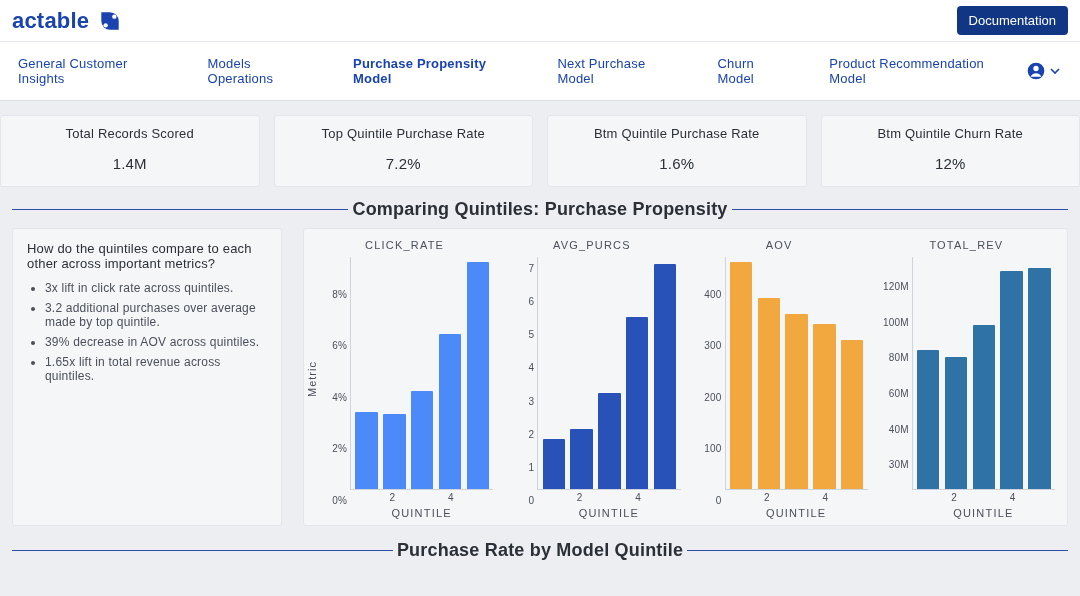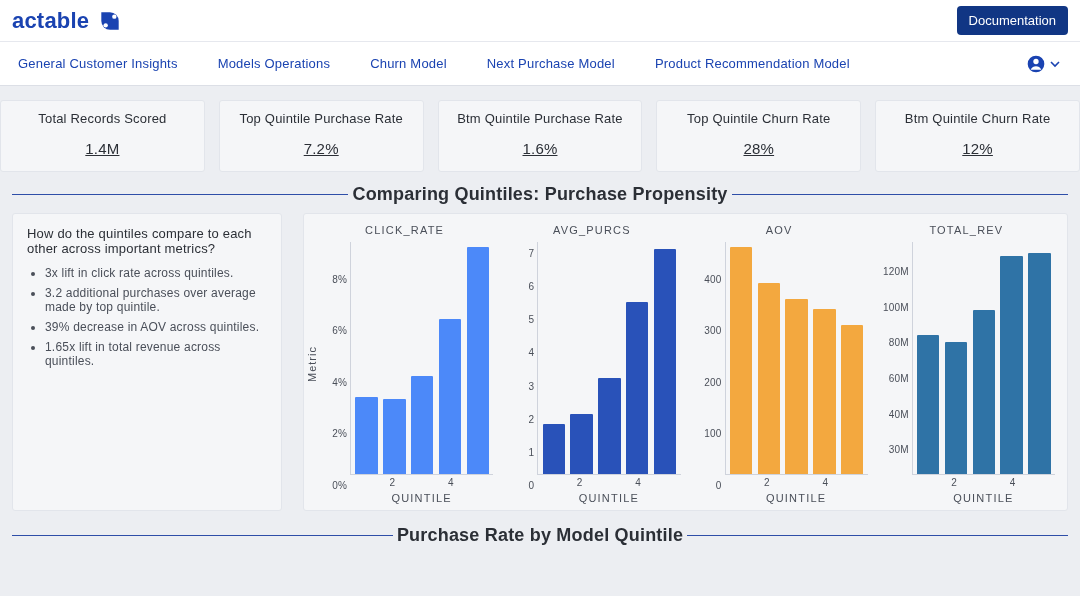--- a/index.html
+++ b/index.html
@@ -26,21 +26,21 @@
   .doc-btn{background:var(--brand-dark);color:#fff;border:none;border-radius:4px;padding:7px 12px;font-size:13px;cursor:pointer;}
   .nav{background:#fff;border-bottom:1px solid #dcdfe6;padding:0 12px;display:flex;align-items:center;justify-content:space-between;}
   .tabs{display:flex;gap:28px;}
   .tab{padding:14px 6px;color:var(--brand);font-size:13px;cursor:pointer;}
   .tab.active{font-weight:700;}
   .user{display:flex;align-items:center;gap:4px;color:var(--brand);cursor:pointer;padding:8px;}
   
   .kpis{display:flex;gap:14px;padding:14px 0 8px;}
   .kpi{flex:1;background:var(--card);border:1px solid var(--card-line);border-radius:3px;padding:10px 8px 14px;text-align:center;}
   .kpi .label{font-size:13px;color:var(--text);}
-  .kpi .value{margin-top:14px;font-size:15px;text-decoration:underline;}
+  .kpi .value{margin-top:14px;font-size:15px;}
   
   .sec-head{display:flex;align-items:center;gap:4px;padding:4px 12px 8px;font-weight:bold;}
   .sec-head .line{flex:1;height:1px;background:var(--hr);}
   .sec-head .title{color:var(--text);font-size:18px;}
   
   .main-row{display:flex;gap:21px;padding:0 12px 10px;}
   .note{width:270px;background:var(--card);border:1px solid var(--card-line);border-radius:3px;padding:12px 14px;font-size:13px;color:var(--text);}
   .note ul{margin:10px 0 0 0;padding-left:18px;color:var(--muted);}
   .note li{margin:6px 0;font-size:12px;}
   .chartbox{flex:1;background:var(--card);border:1px solid var(--card-line);border-radius:3px;padding:10px 12px 6px;}
@@ -69,22 +69,23 @@
           <circle cx="8" cy="16" r="2" fill="#fff"></circle>
         </svg>
     </div>
     <button class="doc-btn">Documentation</button>
   </div>
 
   <div class="nav">
     <div class="tabs" id="tabs">
         <div class="tab">General Customer Insights</div>
         <div class="tab">Models Operations</div>
+        <div class="tab active">Purchase Propensity Model</div>
+        <div class="tab">Next Purchase Model</div>
         <div class="tab">Churn Model</div>
-        <div class="tab">Next Purchase Model</div>
         <div class="tab">Product Recommendation Model</div>
       </div>
     <div class="user">
       <svg width="20" height="20" viewBox="0 0 24 24" fill="#1a43b1">
           <circle cx="12" cy="12" r="10"></circle>
           <circle cx="12" cy="9" r="3.2" fill="#fff"></circle>
           <path d="M5.5 19c1.3-3 4-4.2 6.5-4.2s5.2 1.2 6.5 4.2" fill="#fff"></path>
         </svg>
       <svg width="10" height="10" viewBox="0 0 10 10">
           <path d="M1 3l4 4 4-4" stroke="#1a43b1" stroke-width="1.6" fill="none"></path>
@@ -99,24 +100,20 @@
       </div>
       <div class="kpi">
         <div class="label">Top Quintile Purchase Rate</div>
         <div class="value">7.2%</div>
       </div>
       <div class="kpi">
         <div class="label">Btm Quintile Purchase Rate</div>
         <div class="value">1.6%</div>
       </div>
       <div class="kpi">
-        <div class="label">Top Quintile Churn Rate</div>
-        <div class="value">28%</div>
-      </div>
-      <div class="kpi">
         <div class="label">Btm Quintile Churn Rate</div>
         <div class="value">12%</div>
       </div>
     </div>
 
   <div class="sec-head">
     <div class="line"></div>
     <div class="title">Comparing Quintiles: Purchase Propensity</div>
     <div class="line"></div>
   </div>

